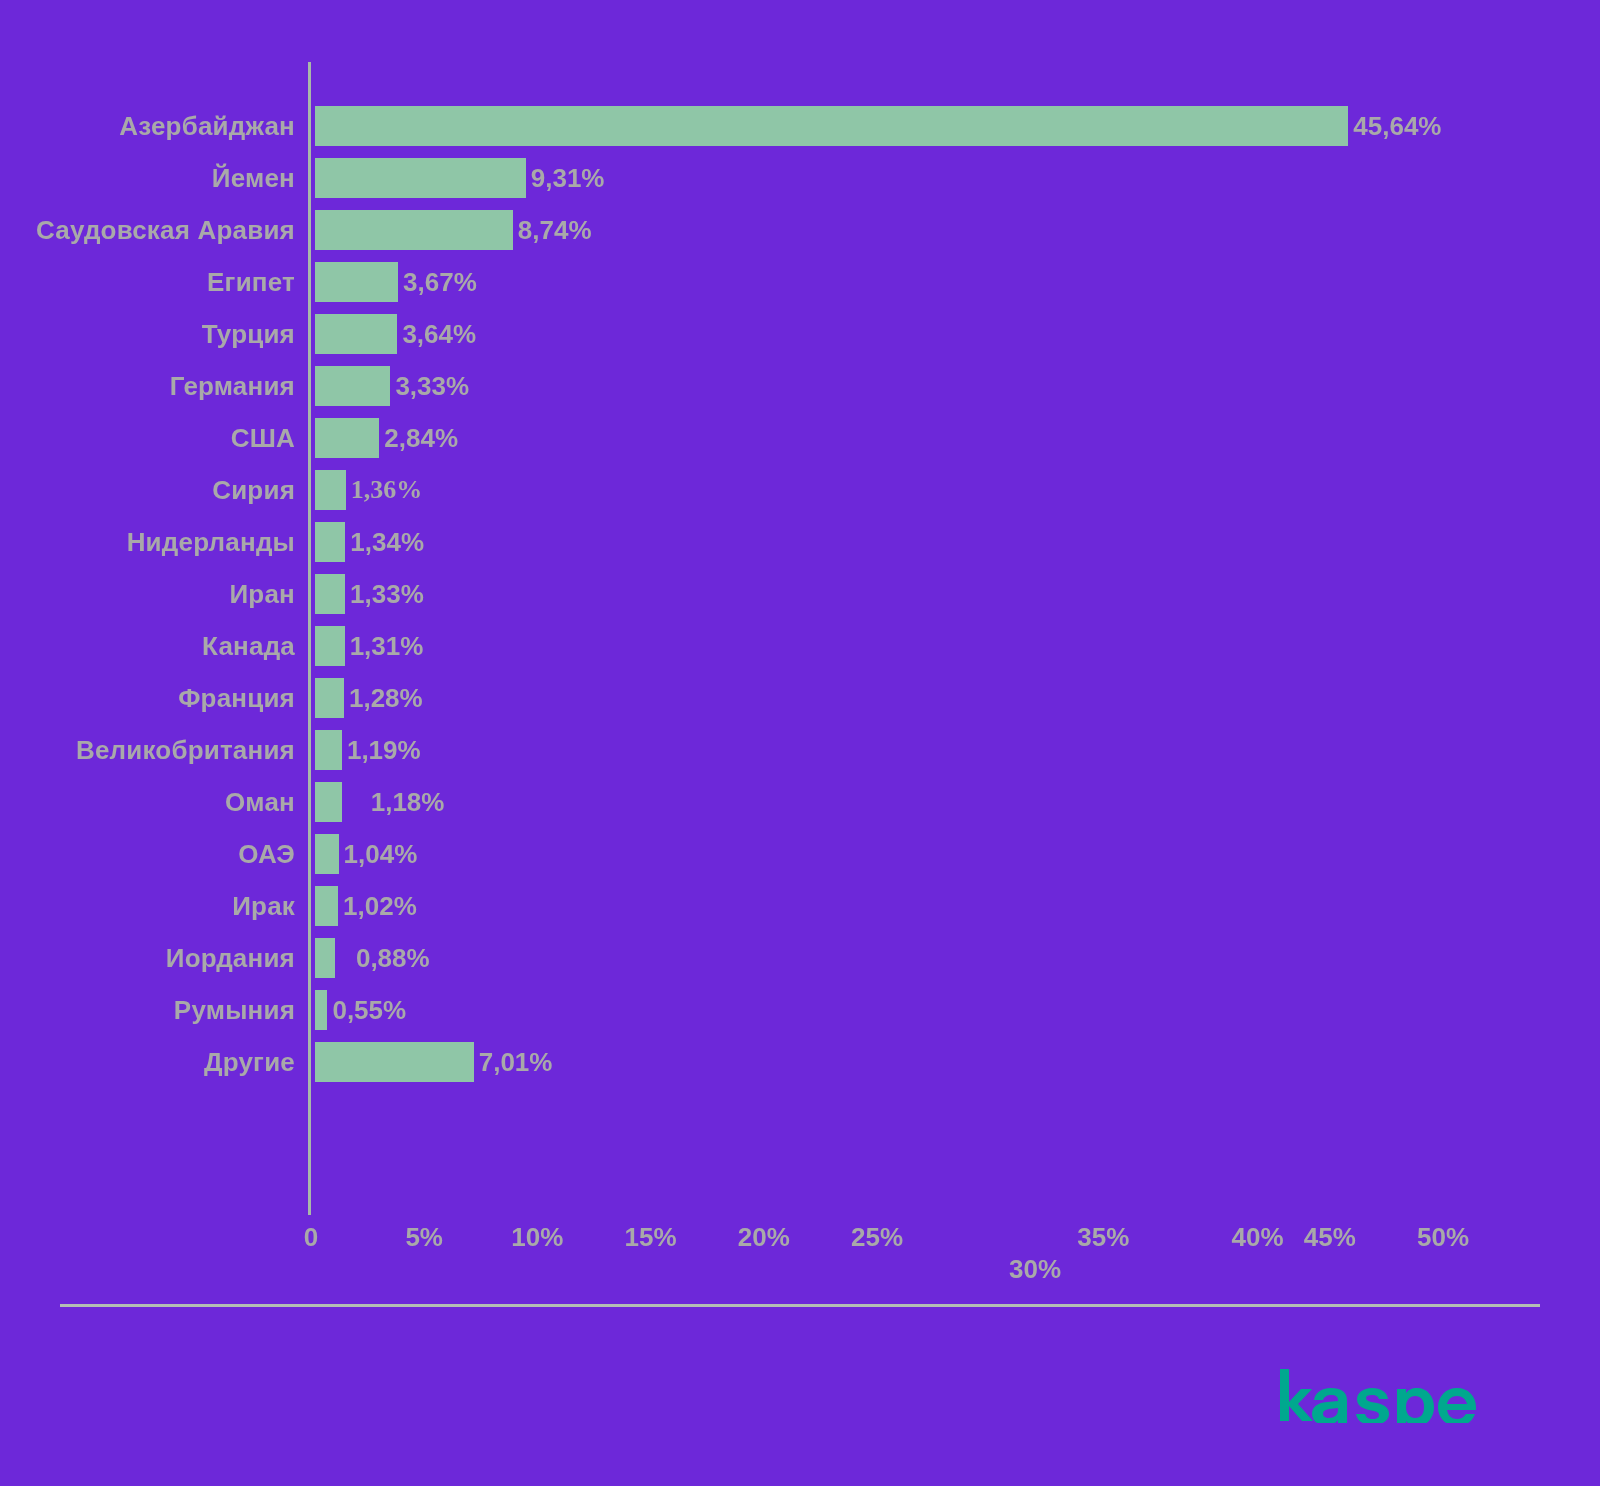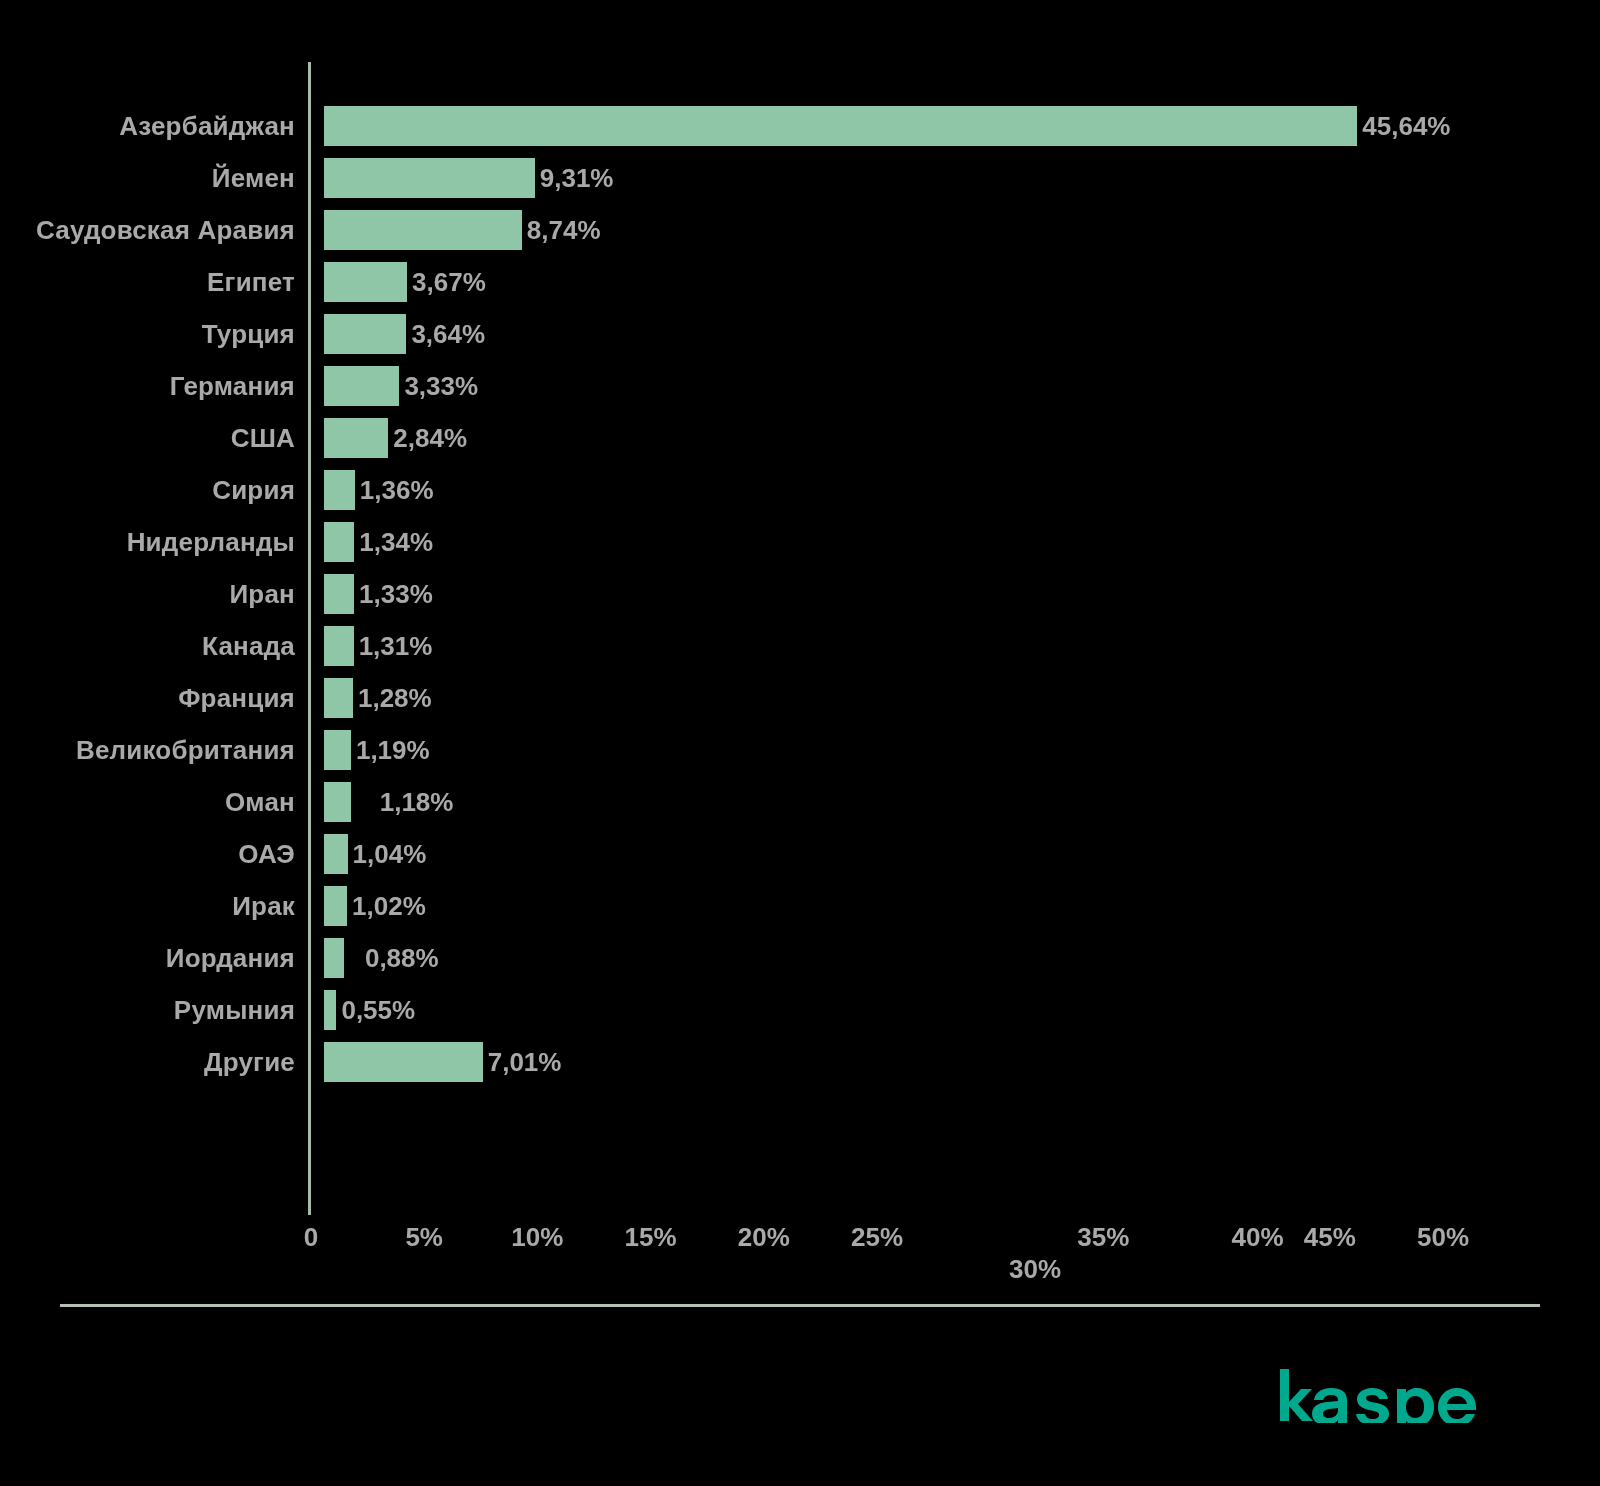--- a/index.html
+++ b/index.html
@@ -62,21 +62,21 @@
     text-align: right;
     color: #a9a9a9;
     font-size: 26px;
     font-weight: bold;
     white-space: nowrap;
     letter-spacing: 0.2px;
   }
 
   .bar-wrap {
     position: absolute;
-    left: 324px;
+    left: 315px;
     top: 0;
     height: 52px;
     display: flex;
     align-items: center;
   }
 
   .bar {
     height: 40px;
     background: #8fc6a7;
     flex: 0 0 auto;
@@ -128,21 +128,21 @@
     height: 56px;
   }
   #brand-logo svg { display: block; }
   #brand-wordmark {
     font-size: 0;
   }
 </style>
 </head>
 <body>
 
-<div id="chart-root" style="background: #000000;">
+<div id="chart-root" style="background: #6d28d9;">
 
   <div id="plot-area">
 
     <div id="y-axis-line" style="background: rgb(168, 184, 169);"></div>
 
     <div id="rows">
         <div class="chart-row">
           <div class="row-label" style="color: rgb(169, 169, 169);">Азербайджан</div>
           <div class="bar-wrap">
             <div class="bar" style="width: 1033.29px; background: rgb(143, 198, 167);"></div>
@@ -188,21 +188,21 @@
           <div class="row-label" style="color: rgb(169, 169, 169);">США</div>
           <div class="bar-wrap">
             <div class="bar" style="width: 64.2976px; background: rgb(143, 198, 167);"></div>
             <div class="bar-value" style="color: rgb(169, 169, 169);">2,84%</div>
           </div>
         </div>
         <div class="chart-row">
           <div class="row-label" style="color: rgb(169, 169, 169);">Сирия</div>
           <div class="bar-wrap">
             <div class="bar" style="width: 30.7904px; background: rgb(143, 198, 167);"></div>
-            <div class="bar-value" style="color: rgb(169, 169, 169);">1,36%</div>
+            <div class="bar-value" style="color: rgb(169, 169, 169); font-family: Liberation Serif, serif;">1,36%</div>
           </div>
         </div>
         <div class="chart-row">
           <div class="row-label" style="color: rgb(169, 169, 169);">Нидерланды</div>
           <div class="bar-wrap">
             <div class="bar" style="width: 30.3376px; background: rgb(143, 198, 167);"></div>
             <div class="bar-value" style="color: rgb(169, 169, 169);">1,34%</div>
           </div>
         </div>
         <div class="chart-row">

